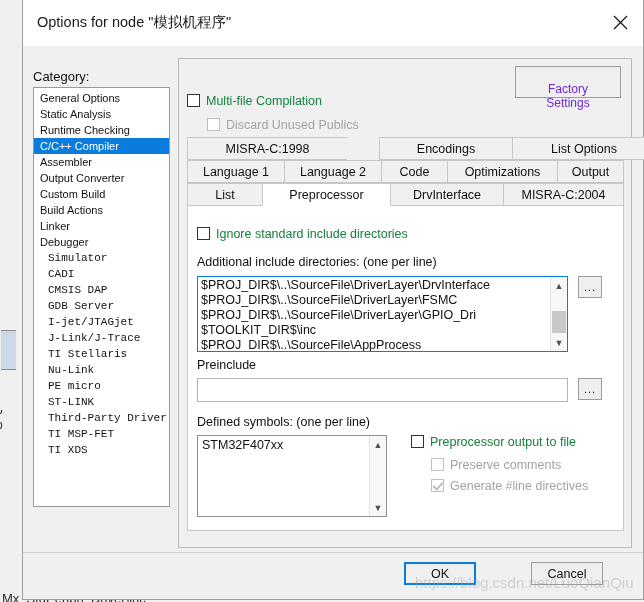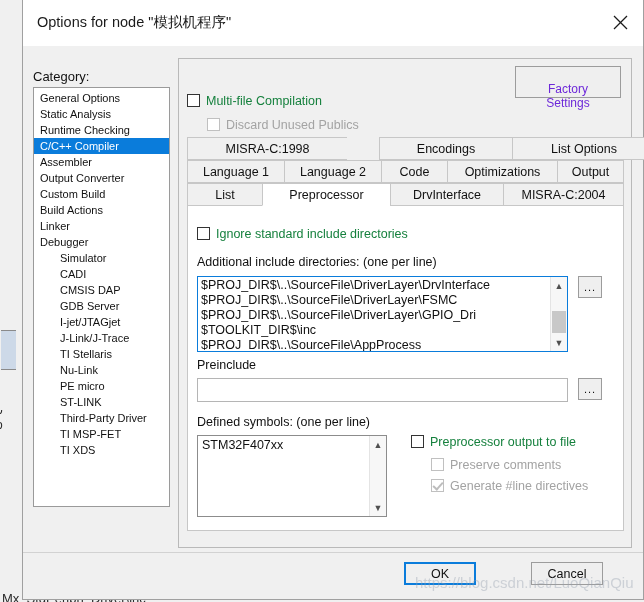--- a/index.html
+++ b/index.html
@@ -92,21 +92,21 @@
     overflow: hidden;
     padding-top: 2px;
   }
   .cat-item {
     height: 16px; line-height: 16px;
     font-size: 11px; color: #111;
     padding-left: 6px;
     white-space: nowrap;
     cursor: default;
   }
-  .cat-item.indent { padding-left: 26px; }
+  .cat-item.indent { padding-left: 14px; font-family: Liberation Mono, monospace; }
   .cat-item.selected {
     background: #0a7cdb; color: #ffffff;
   }
 
   
   #right-pane {
     position: absolute; left: 155px; top: 12px;
     width: 454px; height: 490px;
     background: #f0f0f0;
     border: 1px solid #b9b9b9;

